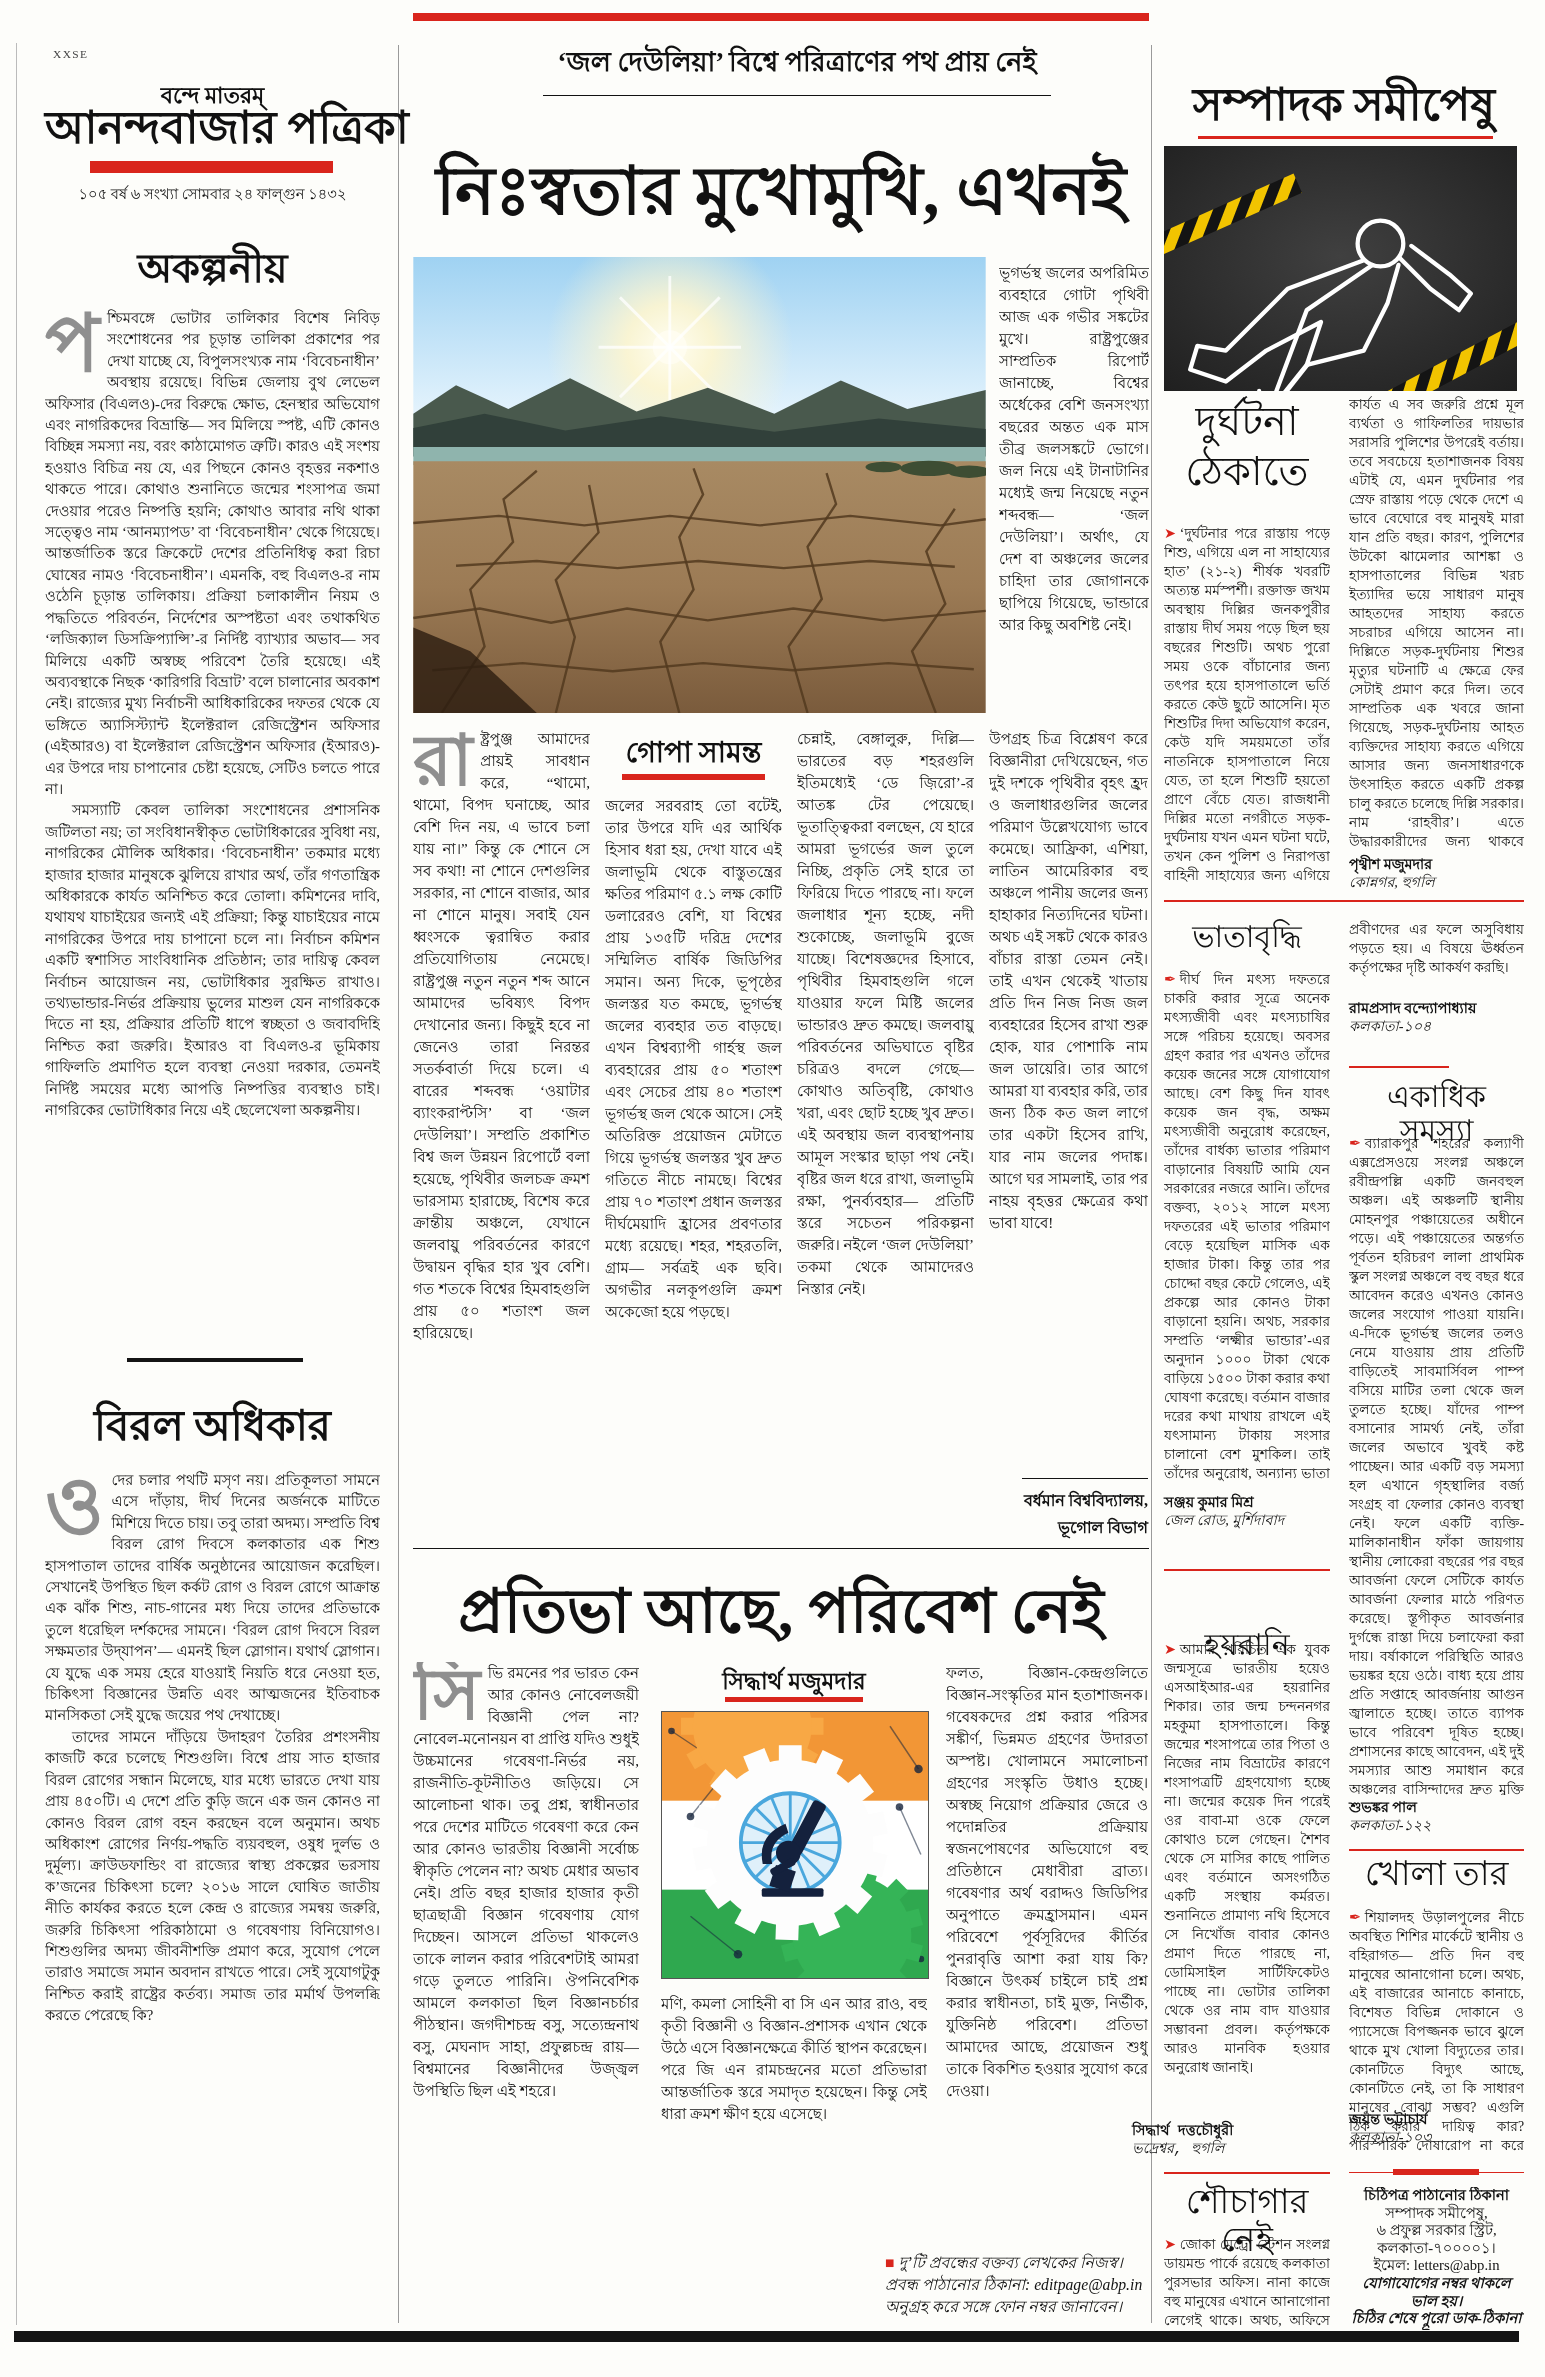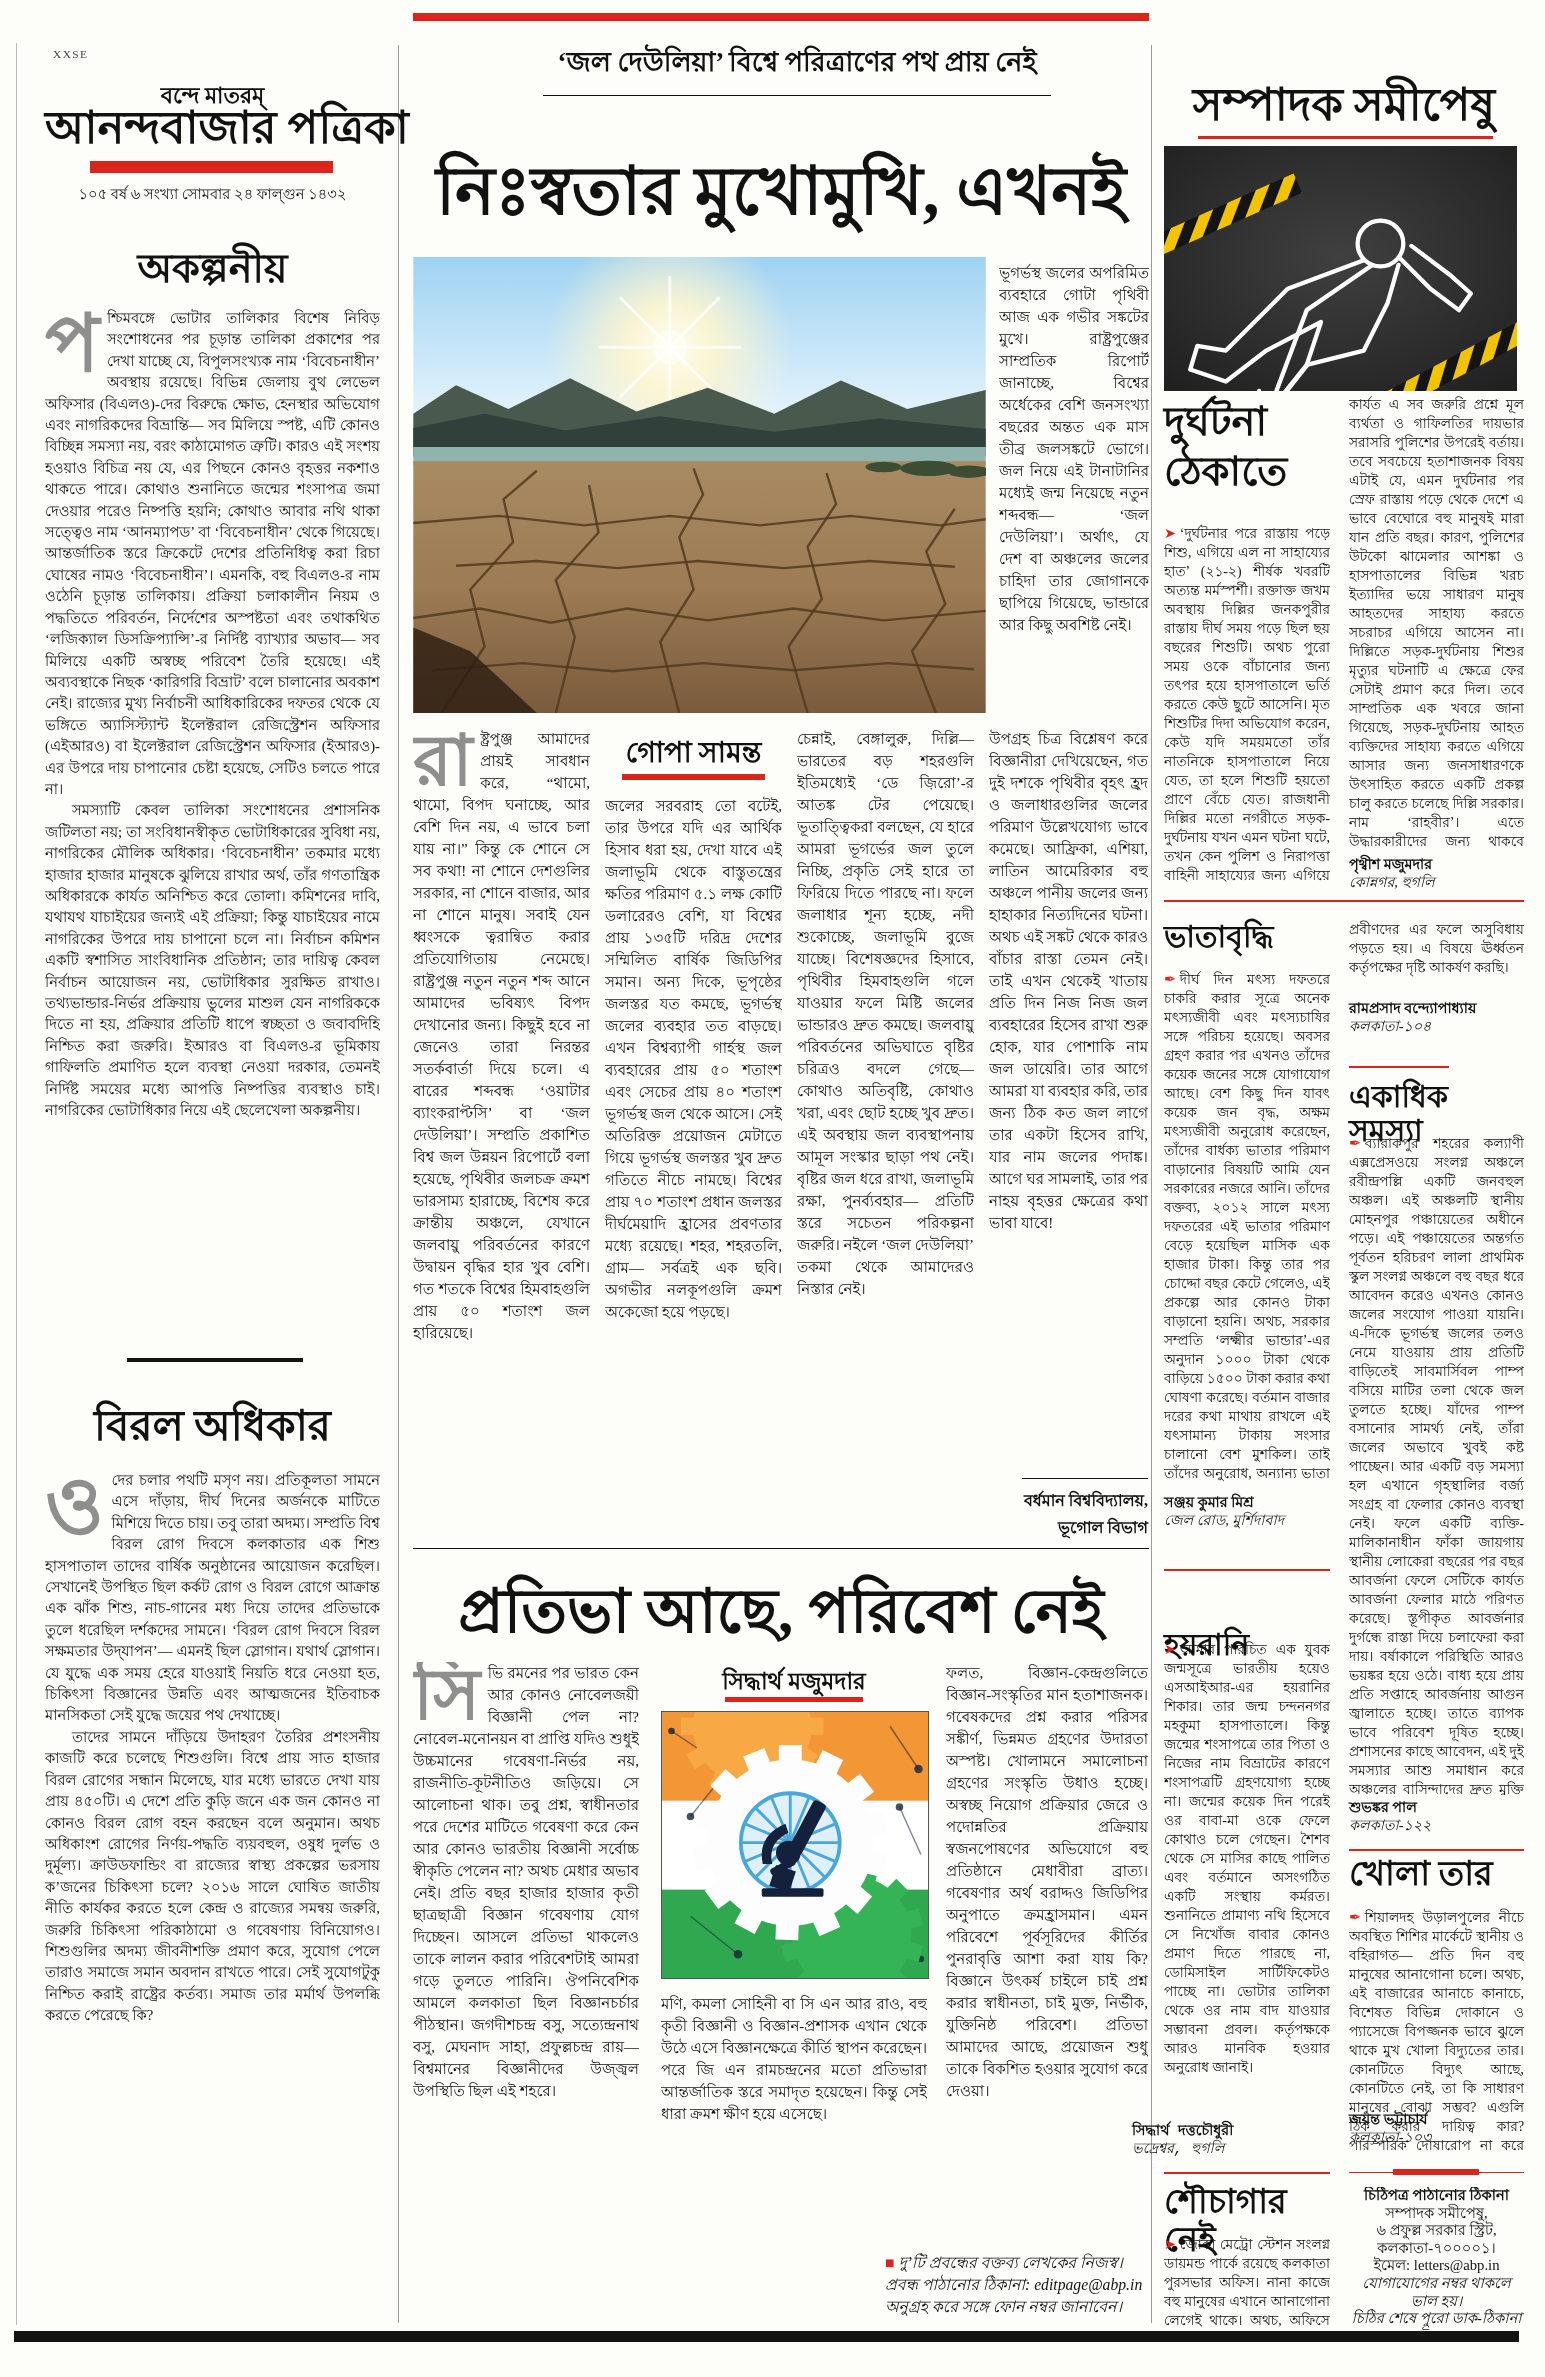--- a/index.html
+++ b/index.html
@@ -2,31 +2,31 @@
 <html style="font-size:7.6px"><head>
 <meta charset="utf-8">
 <style>
   html,body{margin:0;padding:0;}
   body{width:1545px;height:2389px;position:relative;background:#fdfdfa;font-family:"Liberation Serif",serif;color:#111;}
   .abs{position:absolute;}
   .ctr{text-align:center;}
   .just{text-align:justify;text-justify:inter-word;}
   .clip{overflow:hidden;}
   .b{font-weight:bold;}
-  .it{font-style:italic;}
+  .it{font-style:italic;font-weight:bold;}
   .vrule{width:1px;background:#9a9a9a;}
   .redline{background:#d9251c;}
   .blkline{background:#141414;}
   
   .edbody{font-size:14.7px;line-height:21.4px;}
   .dropcap{float:left;font-weight:bold;color:#8f8f8f;font-size:80px;line-height:62px;padding:4.8px 7.6px 0 0;}
   
   .artbody{font-size:15px;line-height:22px;}
   .lettersbody{font-size:13.8px;line-height:19px;}
-  .lheading{font-weight:bold;font-size:30px;line-height:1.12;}
+  .lheading{font-weight:normal;font-size:30px;line-height:1.12;text-align:center;}
   .sig{font-size:14.3px;line-height:18px;}
   .sig .nm{font-weight:bold;}
   .sig .pl{font-style:italic;}
   .bullet{color:#d9251c;font-size:14.3px;padding-right:3.8px;}
   .hairline{background:#bbb;}
 </style>
 </head>
 <body>
 
 <div class="abs hairline" style="left:16px;top:43px;width:1.4px;height:2282px;"></div>

